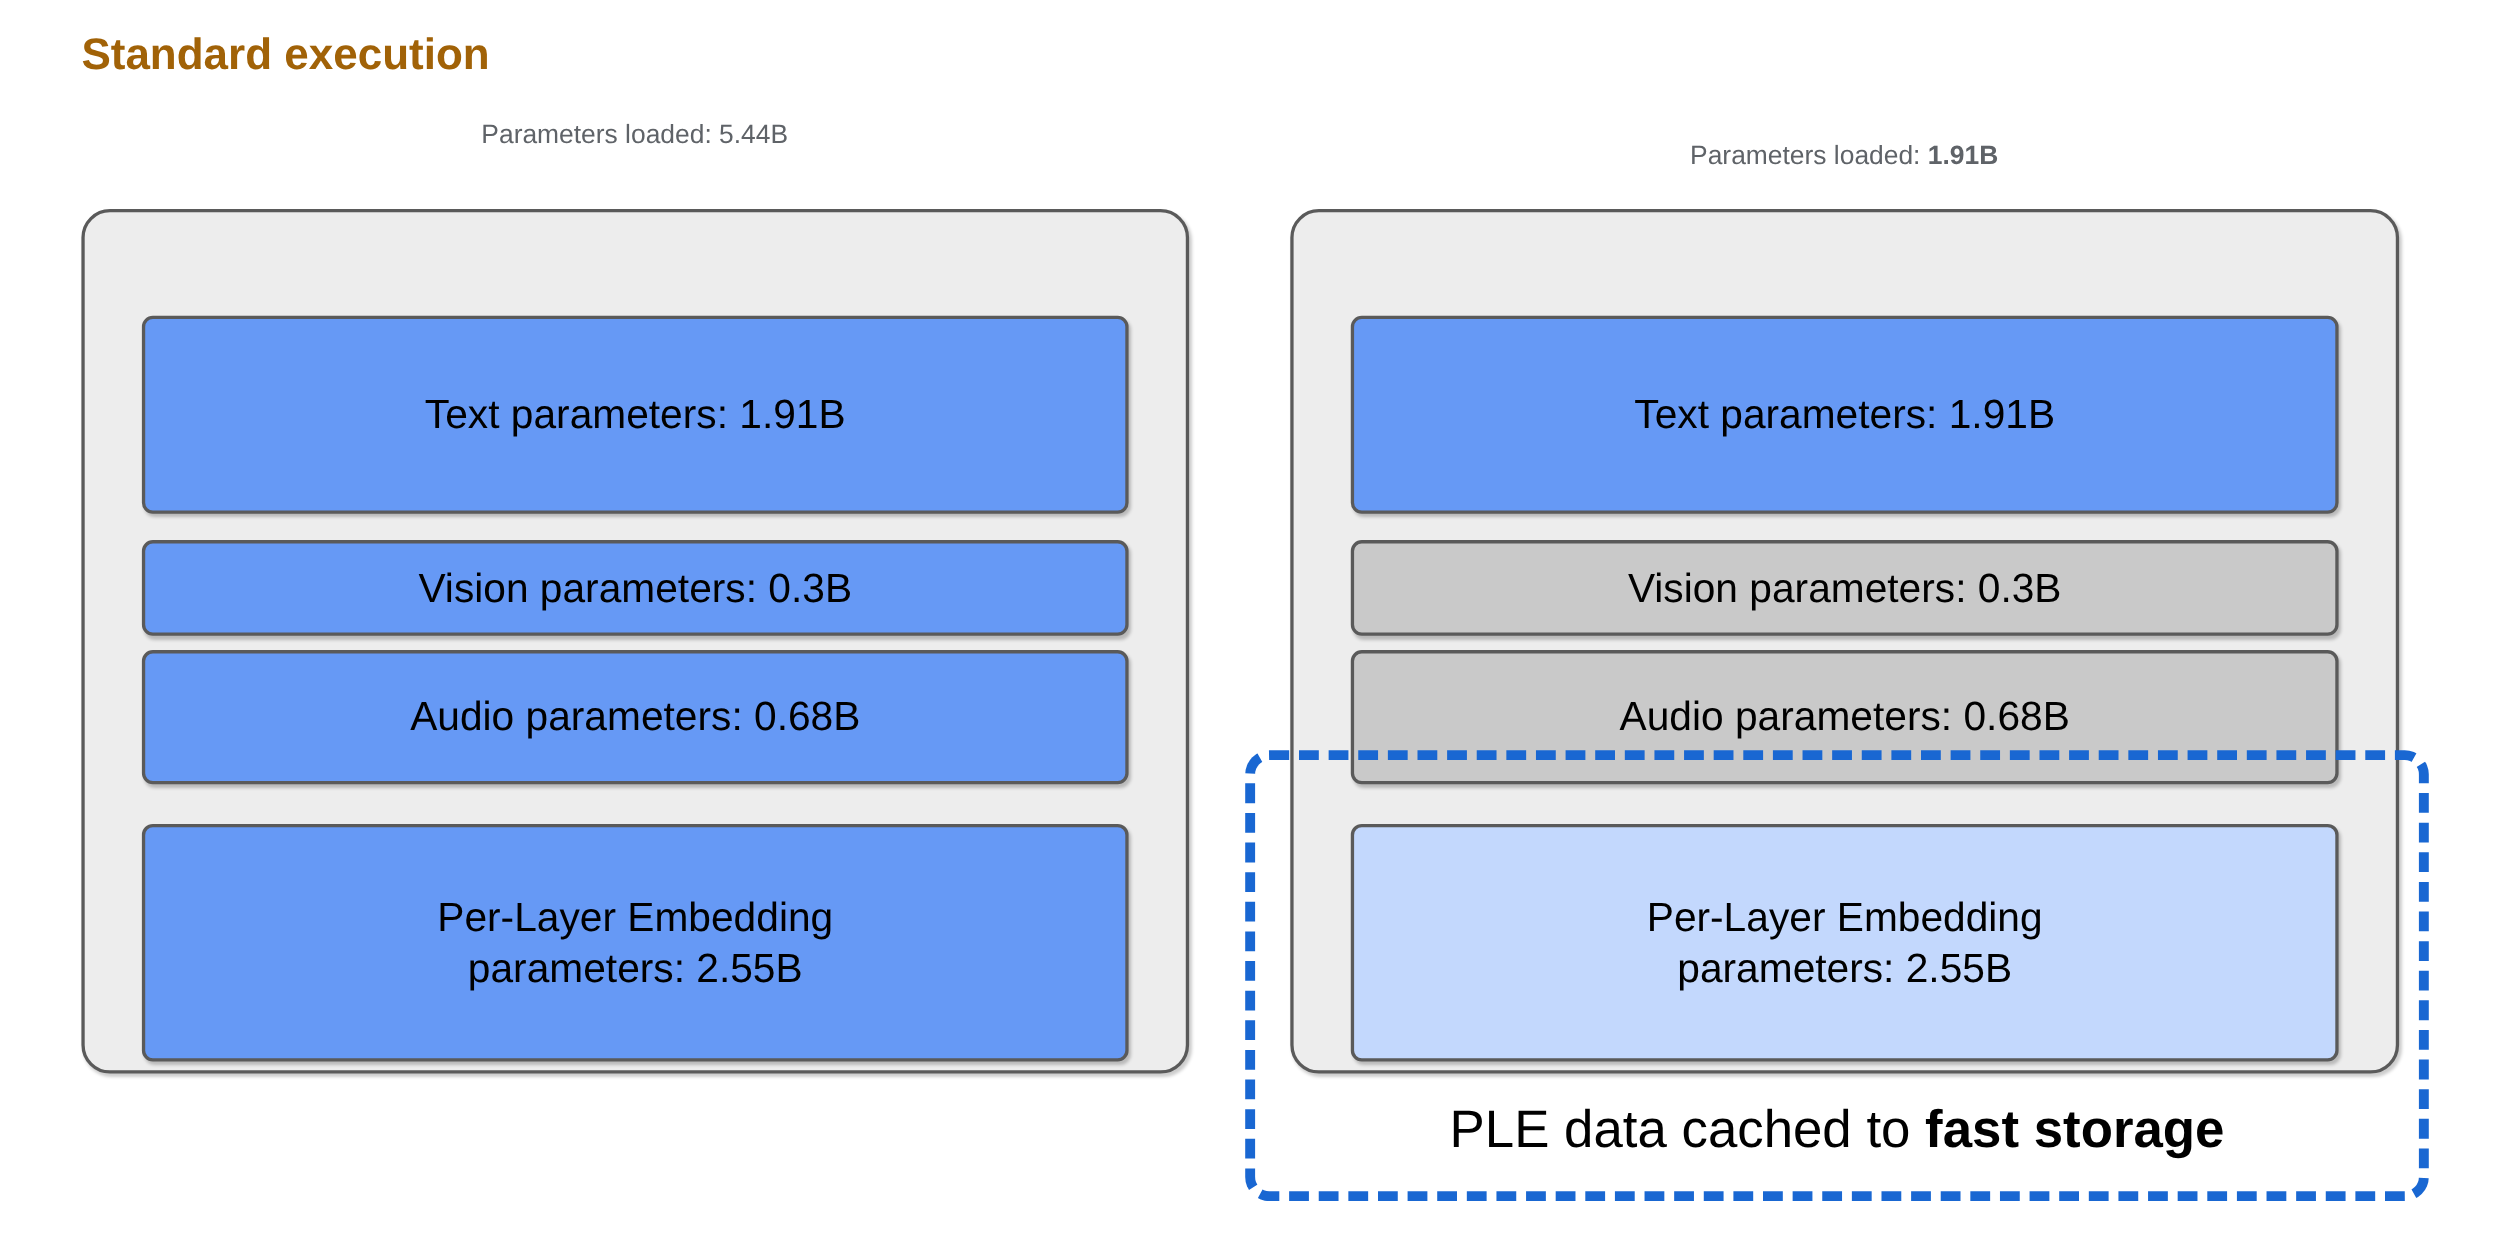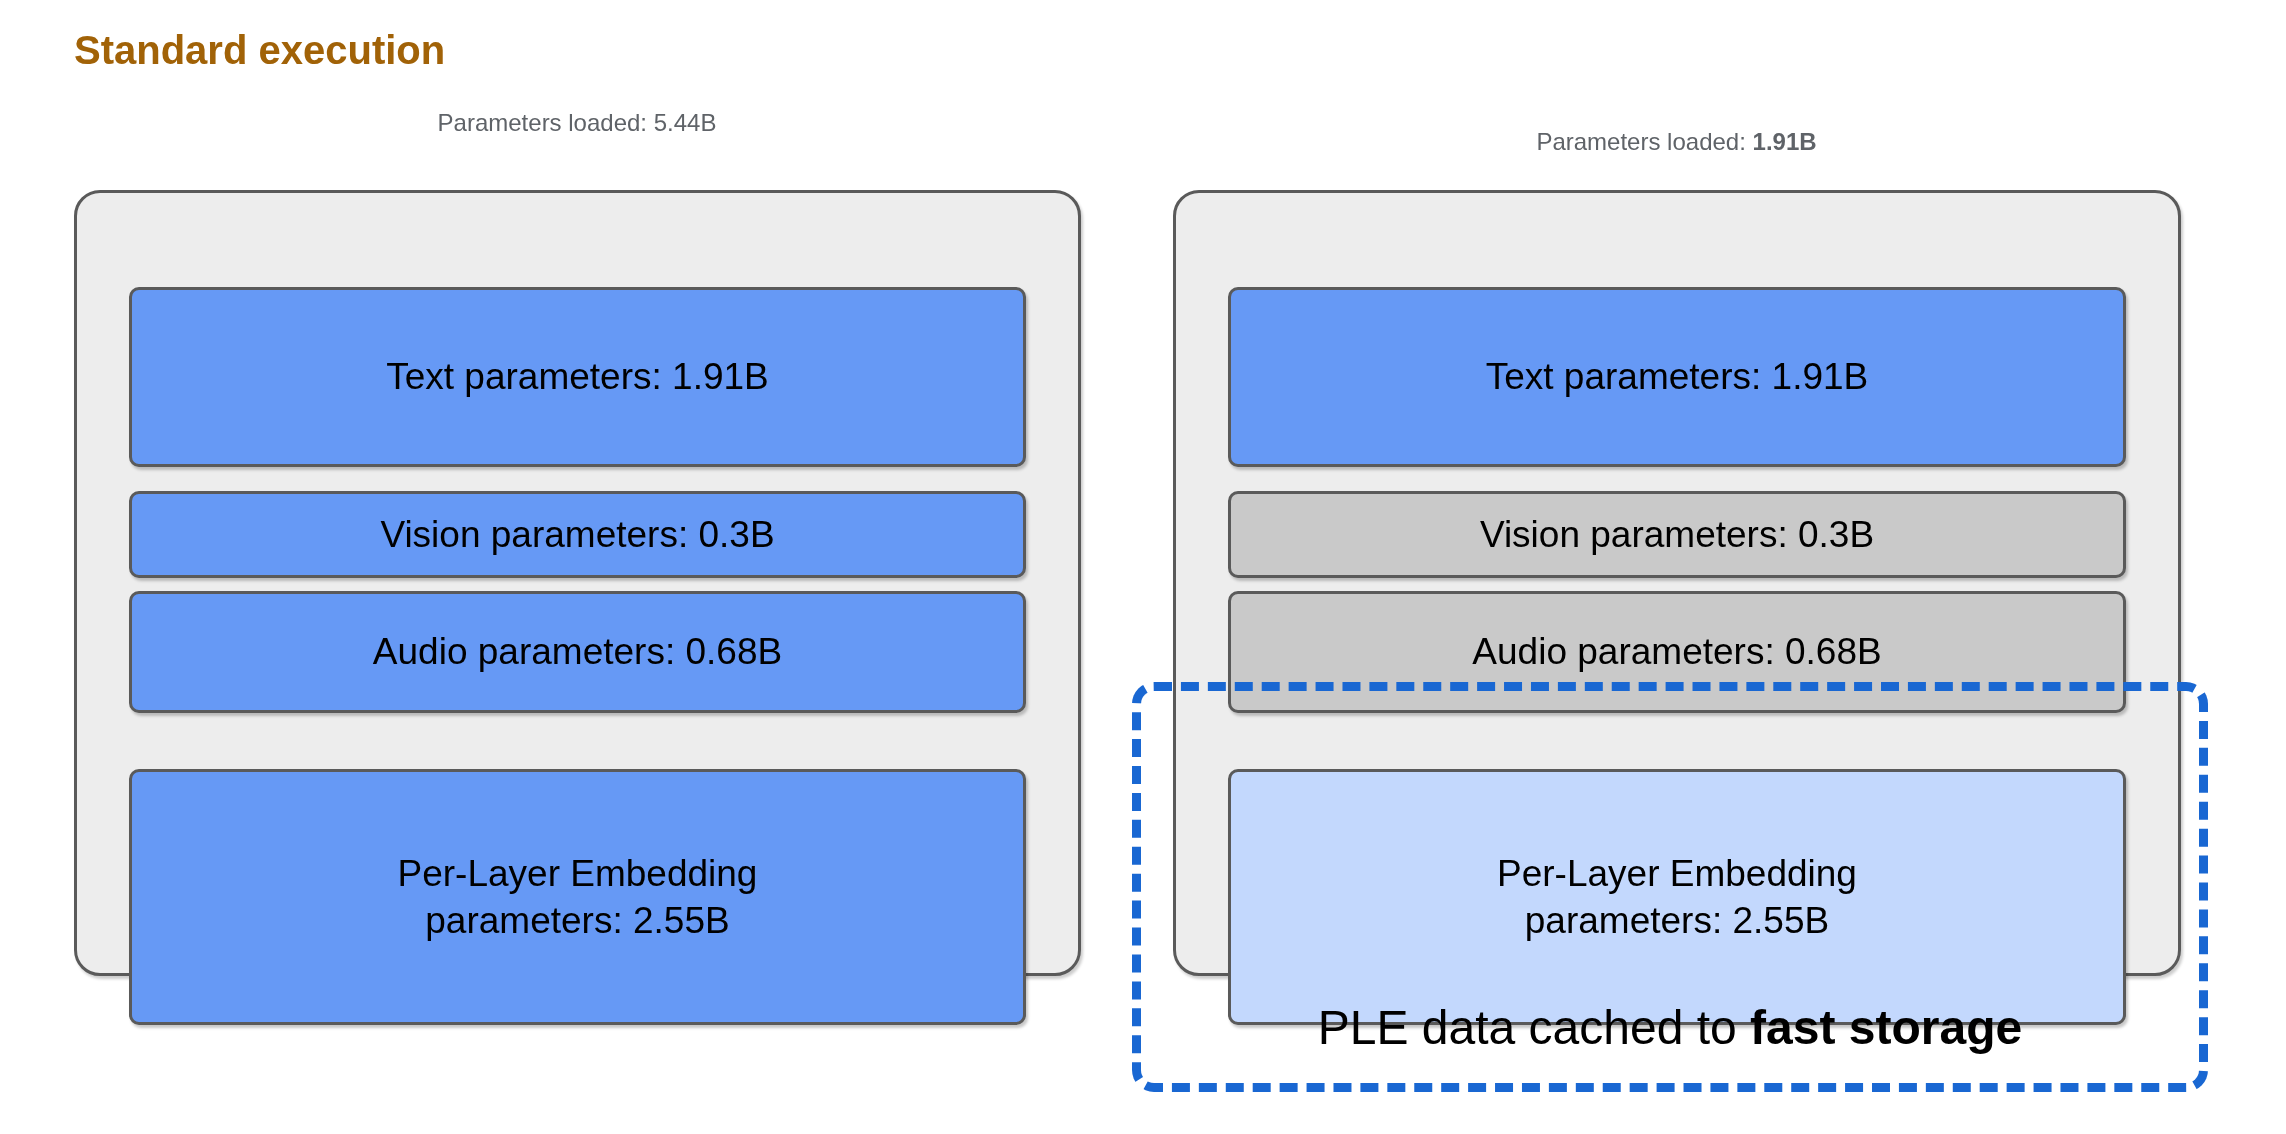--- a/index.html
+++ b/index.html
@@ -81,21 +81,21 @@
     margin-top: 36px;
   }
   .block.blue     { background: #6699f5; }
   .block.gray     { background: #c9c9c9; }
   .block.lightblue{ background: #c3d8fd; }
 
   
   .b-text   { left: 52px; right: 52px; top: 58px;  height: 180px; }
   .b-vision { left: 52px; right: 52px; top: 262px; height: 87px; }
   .b-audio  { left: 52px; right: 52px; top: 362px; height: 122px; }
-  .b-ple    { left: 52px; right: 52px; top: 540px; height: 256px; }
+  .b-ple    { left: 52px; right: 52px; top: 520px; height: 216px; }
 
   
   #cache-region {
     position: absolute;
     left: 1132px;
     top: 682px;
     width: 1076px;
     height: 410px;
     box-sizing: border-box;
     border: 9px dashed #1967d2;

